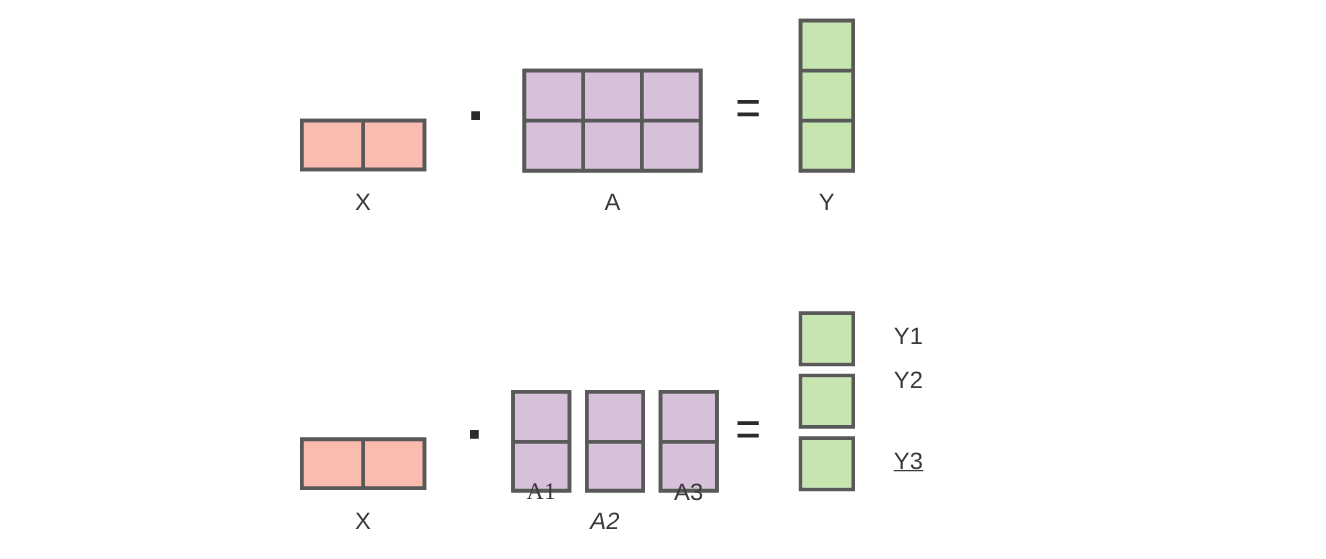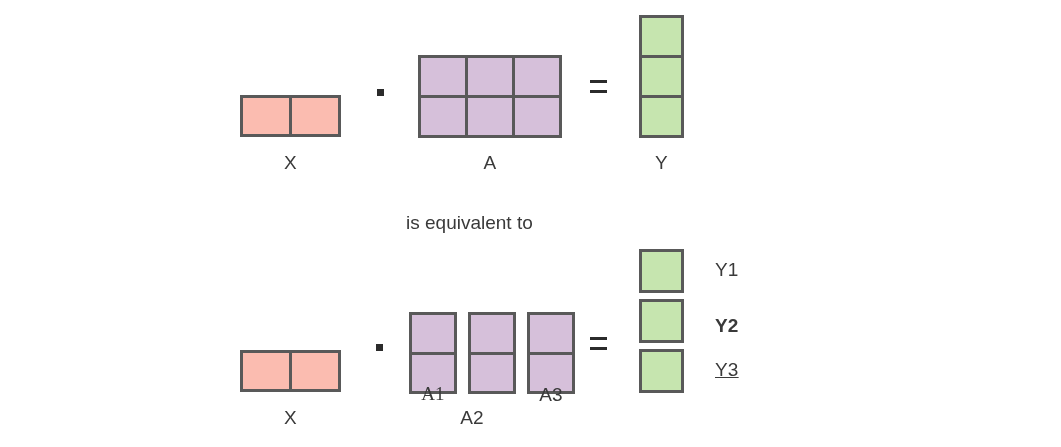--- a/index.html
+++ b/index.html
@@ -112,21 +112,20 @@
   </div>
 
   <div class="matrix" style="left:639px; top:15px; width:45px; height:123px;
               grid-template-columns:1fr; grid-template-rows:1fr 1fr 1fr;">
     <div class="cell green"></div>
     <div class="cell green"></div>
     <div class="cell green"></div>
   </div>
   <div class="label" style="left:639px; top:152px; width:45px;">Y</div>
 
-  <div class="equiv-text" style="left:406px; top:212px;">is equivalent to</div>
 
   <div class="matrix" style="left:240px; top:350px; width:101px; height:42px;
               grid-template-columns:1fr 1fr; grid-template-rows:1fr;">
     <div class="cell pink"></div>
     <div class="cell pink"></div>
   </div>
   <div class="label" style="left:240px; top:407px; width:101px;">X</div>
 
   <div class="op op-dot" style="left:376px; top:344px;"></div>
 
@@ -135,21 +134,21 @@
     <div class="cell purple"></div>
     <div class="cell purple"></div>
   </div>
   <div class="label" style="left:409px; top:383px; width:48px;font-family:Liberation Serif, serif;">A1</div>
 
   <div class="matrix" style="left:468px; top:312px; width:48px; height:82px;
               grid-template-columns:1fr; grid-template-rows:1fr 1fr;">
     <div class="cell purple"></div>
     <div class="cell purple"></div>
   </div>
-  <div class="label" style="left:448px; top:407px; width:48px;">A2</div>
+  <div class="label" style="left:460px; top:407px; width:48px;font-style:italic;">A2</div>
 
   <div class="matrix" style="left:527px; top:312px; width:48px; height:82px;
               grid-template-columns:1fr; grid-template-rows:1fr 1fr;">
     <div class="cell purple"></div>
     <div class="cell purple"></div>
   </div>
   <div class="label" style="left:527px; top:384px; width:48px;">A3</div>
 
   <div class="op op-eq" style="left:590px; top:337px;">
     <i class="bar1"></i>
@@ -159,21 +158,21 @@
   <div class="matrix" style="left:639px; top:249px; width:45px; height:44px;
               grid-template-columns:1fr; grid-template-rows:1fr;">
     <div class="cell green"></div>
   </div>
   <div class="label left" style="left:715px; top:259px;">Y1</div>
 
   <div class="matrix" style="left:639px; top:299px; width:45px; height:44px;
               grid-template-columns:1fr; grid-template-rows:1fr;">
     <div class="cell green"></div>
   </div>
-  <div class="label left" style="left:715px; top:315px;font-weight:bold;">Y2</div>
+  <div class="label left" style="left:715px; top:294px;">Y2</div>
 
   <div class="matrix" style="left:639px; top:349px; width:45px; height:44px;
               grid-template-columns:1fr; grid-template-rows:1fr;">
     <div class="cell green"></div>
   </div>
   <div class="label left" style="left:715px; top:359px;text-decoration:underline;">Y3</div>
 
 </div>
 
 </body></html>

